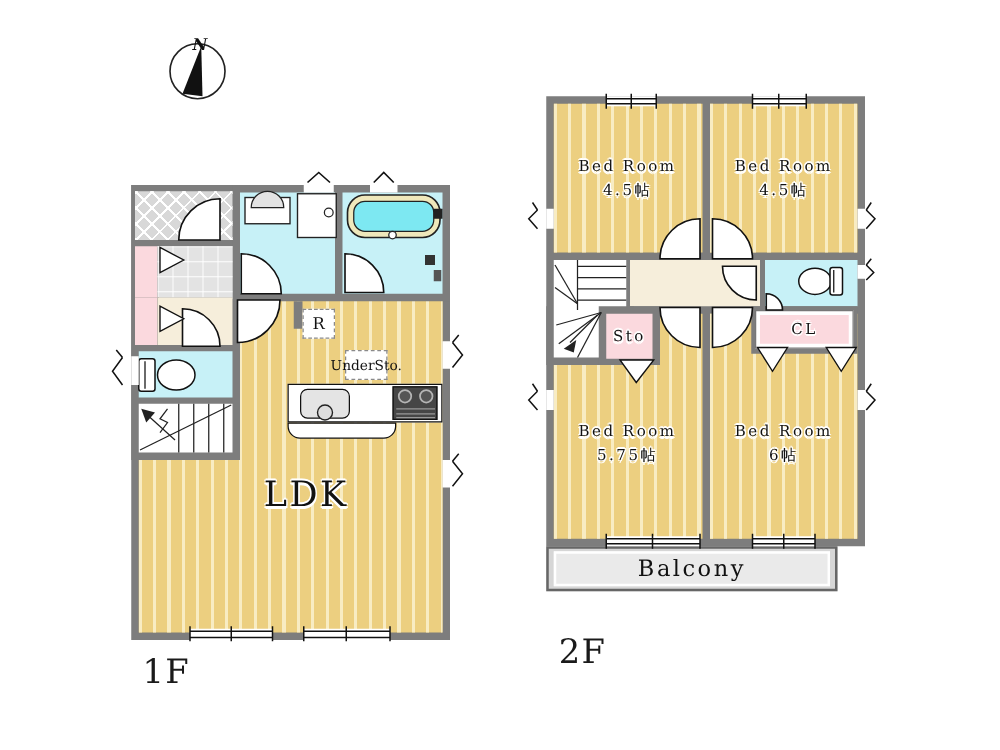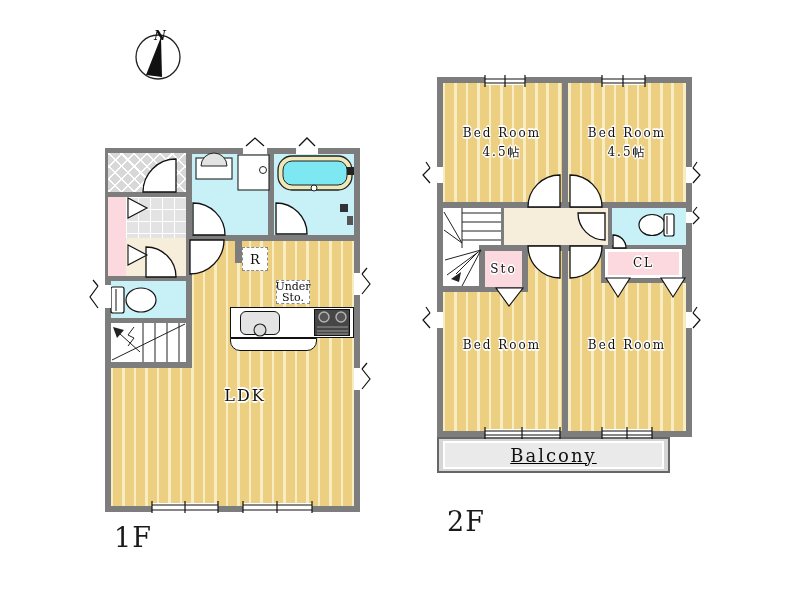--- a/index.html
+++ b/index.html
@@ -16,33 +16,33 @@
     background-image:linear-gradient(rgba(255,255,255,.95) 1px,rgba(0,0,0,0) 1px),
                      linear-gradient(90deg,rgba(255,255,255,.95) 1px,rgba(0,0,0,0) 1px);
     background-size:12px 12px;border-bottom:1px solid #9a9a9a;}
   .porchbg{background-color:var(--porch);
     background-image:repeating-linear-gradient(45deg,#fff 0 1.5px,rgba(0,0,0,0) 1.5px 9px),
                      repeating-linear-gradient(-45deg,#fff 0 1.5px,rgba(0,0,0,0) 1.5px 9px);}
   .white{background:#fff;}
   .plabel{position:absolute;text-align:center;color:#111;
     text-shadow:-1px -1px 0 #fff,1px -1px 0 #fff,-1px 1px 0 #fff,1px 1px 0 #fff,0 2px 0 #fff,0 -2px 0 #fff;}
   .room-label{font-size:12px;line-height:19px;letter-spacing:2px;white-space:nowrap;}
-  .ldk1{font-size:16px;line-height:21px;letter-spacing:2px;}
+  .ldk1{font-size:28px;line-height:21px;letter-spacing:2px;}
   .ldk2{font-size:18px;line-height:20px;letter-spacing:1px;}
   .floor-label{font-size:27px;letter-spacing:1px;color:#1a1a1a;text-shadow:none;}
   .dashbox{position:absolute;background:#fff;border:1px dashed #8a8a8a;display:flex;align-items:center;justify-content:center;}
   .minitxt{font-size:11px;line-height:11px;text-align:center;color:#111;}
   .centerflex{display:flex;align-items:center;justify-content:center;}
   .counter{position:absolute;background:#fff;border:1.5px solid #111;box-sizing:border-box;}
   .sinkbox{position:absolute;background:#e4e4e4;border:1.2px solid #111;border-radius:6px;box-sizing:border-box;}
   .stovebox{position:absolute;background:#464646;border:1px solid #111;box-sizing:border-box;}
   .overhang{position:absolute;background:#fff;border:1.5px solid #111;border-radius:0 0 10px 10px;box-sizing:border-box;}
   .balc-outer{position:absolute;background:var(--balcony-band);border:2px solid #666;box-sizing:border-box;}
   .balc-inner{position:absolute;background:var(--balcony);border:2px solid #fff;box-sizing:border-box;
-    display:flex;align-items:center;justify-content:center;text-decoration:underline;}
+    display:flex;align-items:center;justify-content:center;}
   .balc-label{font-size:18px;letter-spacing:2px;color:#111;}
   .clwhite{position:absolute;background:#fff;border:1px solid #777;box-sizing:border-box;}
   svg.overlay{position:absolute;left:0;top:0;pointer-events:none;}
 </style>
 </head>
 <body>
 
 <div class="canvas">
 
   <div class="wallblock" style="left:105px;top:148px;width:255px;height:364px"></div>
@@ -57,21 +57,21 @@
   <div class="rm tilebg" style="left:126px;top:197px;width:60px;height:41px"></div>
   <div class="rm pinkbg" style="left:108px;top:238px;width:18px;height:38px"></div>
   <div class="rm beige" style="left:126px;top:238px;width:60px;height:38px"></div>
   <div class="rm cyan" style="left:111px;top:281px;width:75px;height:37px"></div>
   <div class="rm white" style="left:111px;top:323px;width:75px;height:39px"></div>
   <div class="wallblock" style="left:235px;top:241px;width:7px;height:22px"></div>
 
   <div class="dashbox" style="left:242px;top:247px;width:24px;height:22px">
     <span class="minitxt" style="font-size:13px">R</span>
   </div>
-  <div class="dashbox" style="left:276px;top:280px;width:32px;height:22px;flex-direction:column">
+  <div class="dashbox" style="left:276px;top:280px;width:32px;height:22px;flex-direction:row">
     <span class="minitxt">Under</span>
     <span class="minitxt">Sto.</span>
   </div>
 
   <div class="counter" style="left:230px;top:307px;width:124px;height:31px"></div>
   <div class="sinkbox" style="left:240px;top:311px;width:40px;height:24px"></div>
   <div class="stovebox" style="left:314px;top:309px;width:36px;height:27px"></div>
   <div class="overhang" style="left:230px;top:338px;width:87px;height:13px"></div>
 
   <div class="plabel ldk1" style="left:184px;top:385px;width:122px">LDK</div>
@@ -104,21 +104,23 @@
   <div class="balc-outer" style="left:437px;top:437px;width:233px;height:36px"></div>
   <div class="balc-inner" style="left:443px;top:441px;width:221px;height:28px">
     <span class="balc-label">Balcony</span>
   </div>
 
   <div class="plabel room-label" style="left:442px;top:124px;width:120px">Bed Room</div>
   <div class="plabel room-label" style="left:442px;top:143px;width:120px">4.5帖</div>
   <div class="plabel room-label" style="left:567px;top:124px;width:120px">Bed Room</div>
   <div class="plabel room-label" style="left:567px;top:143px;width:120px">4.5帖</div>
   <div class="plabel room-label" style="left:442px;top:336px;width:120px">Bed Room</div>
+  <div class="plabel room-label" style="left:442px;top:355px;width:120px">5.75帖</div>
   <div class="plabel room-label" style="left:567px;top:336px;width:120px">Bed Room</div>
+  <div class="plabel room-label" style="left:567px;top:355px;width:120px">6帖</div>
   <div class="plabel floor-label" style="left:436px;top:506px;width:60px">2F</div>
 
   <svg class="overlay" width="800" height="600" viewBox="0 0 800 600">
 
     <g>
       <circle cx="158" cy="57" r="22" fill="#fff" stroke="#222" stroke-width="1.3"></circle>
       <polygon points="161,37 146,75 162,77" fill="#111"></polygon>
       <text x="160" y="40" text-anchor="middle" font-size="13" font-style="italic" font-weight="bold" font-family="DejaVu Serif, Liberation Serif, serif" fill="#111">N</text>
     </g>
 

